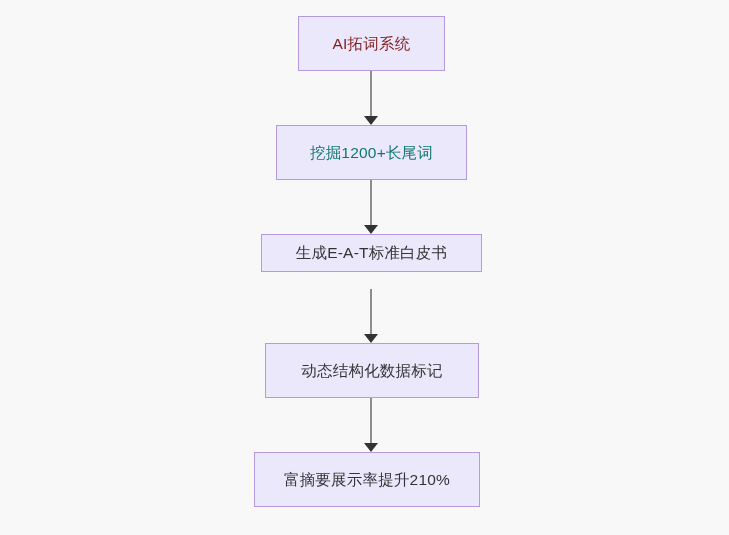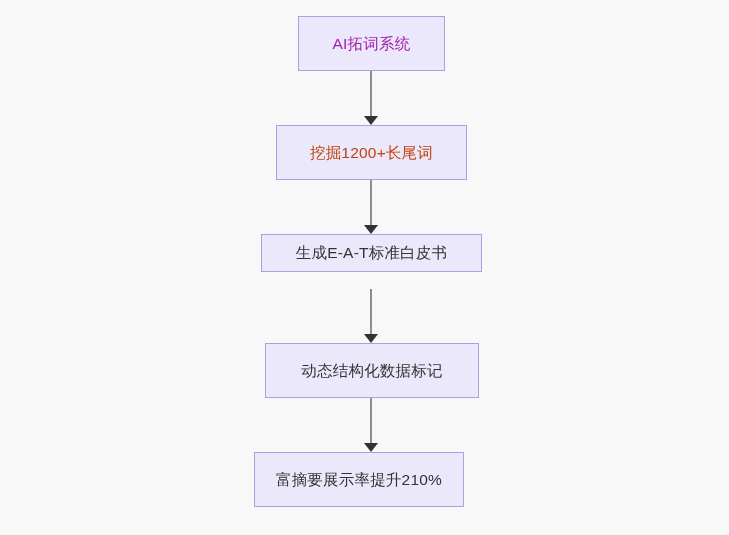--- a/index.html
+++ b/index.html
@@ -72,29 +72,29 @@
   </div>
   <div class="edge" style="top: 289px; height: 54px;">
     <div class="edge-line" style="height: 46px; background: rgb(141, 141, 141);"></div>
     <div class="edge-head" style="top: 45px; border-top-color: rgb(51, 51, 51);"></div>
   </div>
   <div class="edge" style="top: 398px; height: 54px;">
     <div class="edge-line" style="height: 46px; background: rgb(141, 141, 141);"></div>
     <div class="edge-head" style="top: 45px; border-top-color: rgb(51, 51, 51);"></div>
   </div>
 
-  <div class="node" style="left: 298px; top: 16px; width: 147px; height: 55px; background: rgb(235, 232, 252); border-color: rgb(181, 154, 224); color: #a21caf;">
+  <div class="node" style="left: 298px; top: 16px; width: 147px; height: 55px; background: rgb(235, 232, 252); border-color: rgb(181, 154, 224); color: #7f1d1d;">
     <span class="node-label">AI拓词系统</span>
   </div>
-  <div class="node" style="left: 276px; top: 125px; width: 191px; height: 55px; background: rgb(235, 232, 252); border-color: rgb(181, 154, 224); color: #c2410c;">
+  <div class="node" style="left: 276px; top: 125px; width: 191px; height: 55px; background: rgb(235, 232, 252); border-color: rgb(181, 154, 224); color: #0f766e;">
     <span class="node-label">挖掘1200+长尾词</span>
   </div>
   <div class="node" style="left: 261px; top: 234px; width: 221px; height: 38px; background: rgb(235, 232, 252); border-color: rgb(181, 154, 224); color: rgb(51, 51, 51);">
     <span class="node-label">生成E-A-T标准白皮书</span>
   </div>
   <div class="node" style="left: 265px; top: 343px; width: 214px; height: 55px; background: rgb(235, 232, 252); border-color: rgb(181, 154, 224); color: rgb(51, 51, 51);">
     <span class="node-label">动态结构化数据标记</span>
   </div>
-  <div class="node" style="left: 254px; top: 452px; width: 210px; height: 55px; background: rgb(235, 232, 252); border-color: rgb(181, 154, 224); color: rgb(51, 51, 51);">
+  <div class="node" style="left: 254px; top: 452px; width: 226px; height: 55px; background: rgb(235, 232, 252); border-color: rgb(181, 154, 224); color: rgb(51, 51, 51);">
     <span class="node-label">富摘要展示率提升210%</span>
   </div>
 
 </div>
 
 </body></html>

